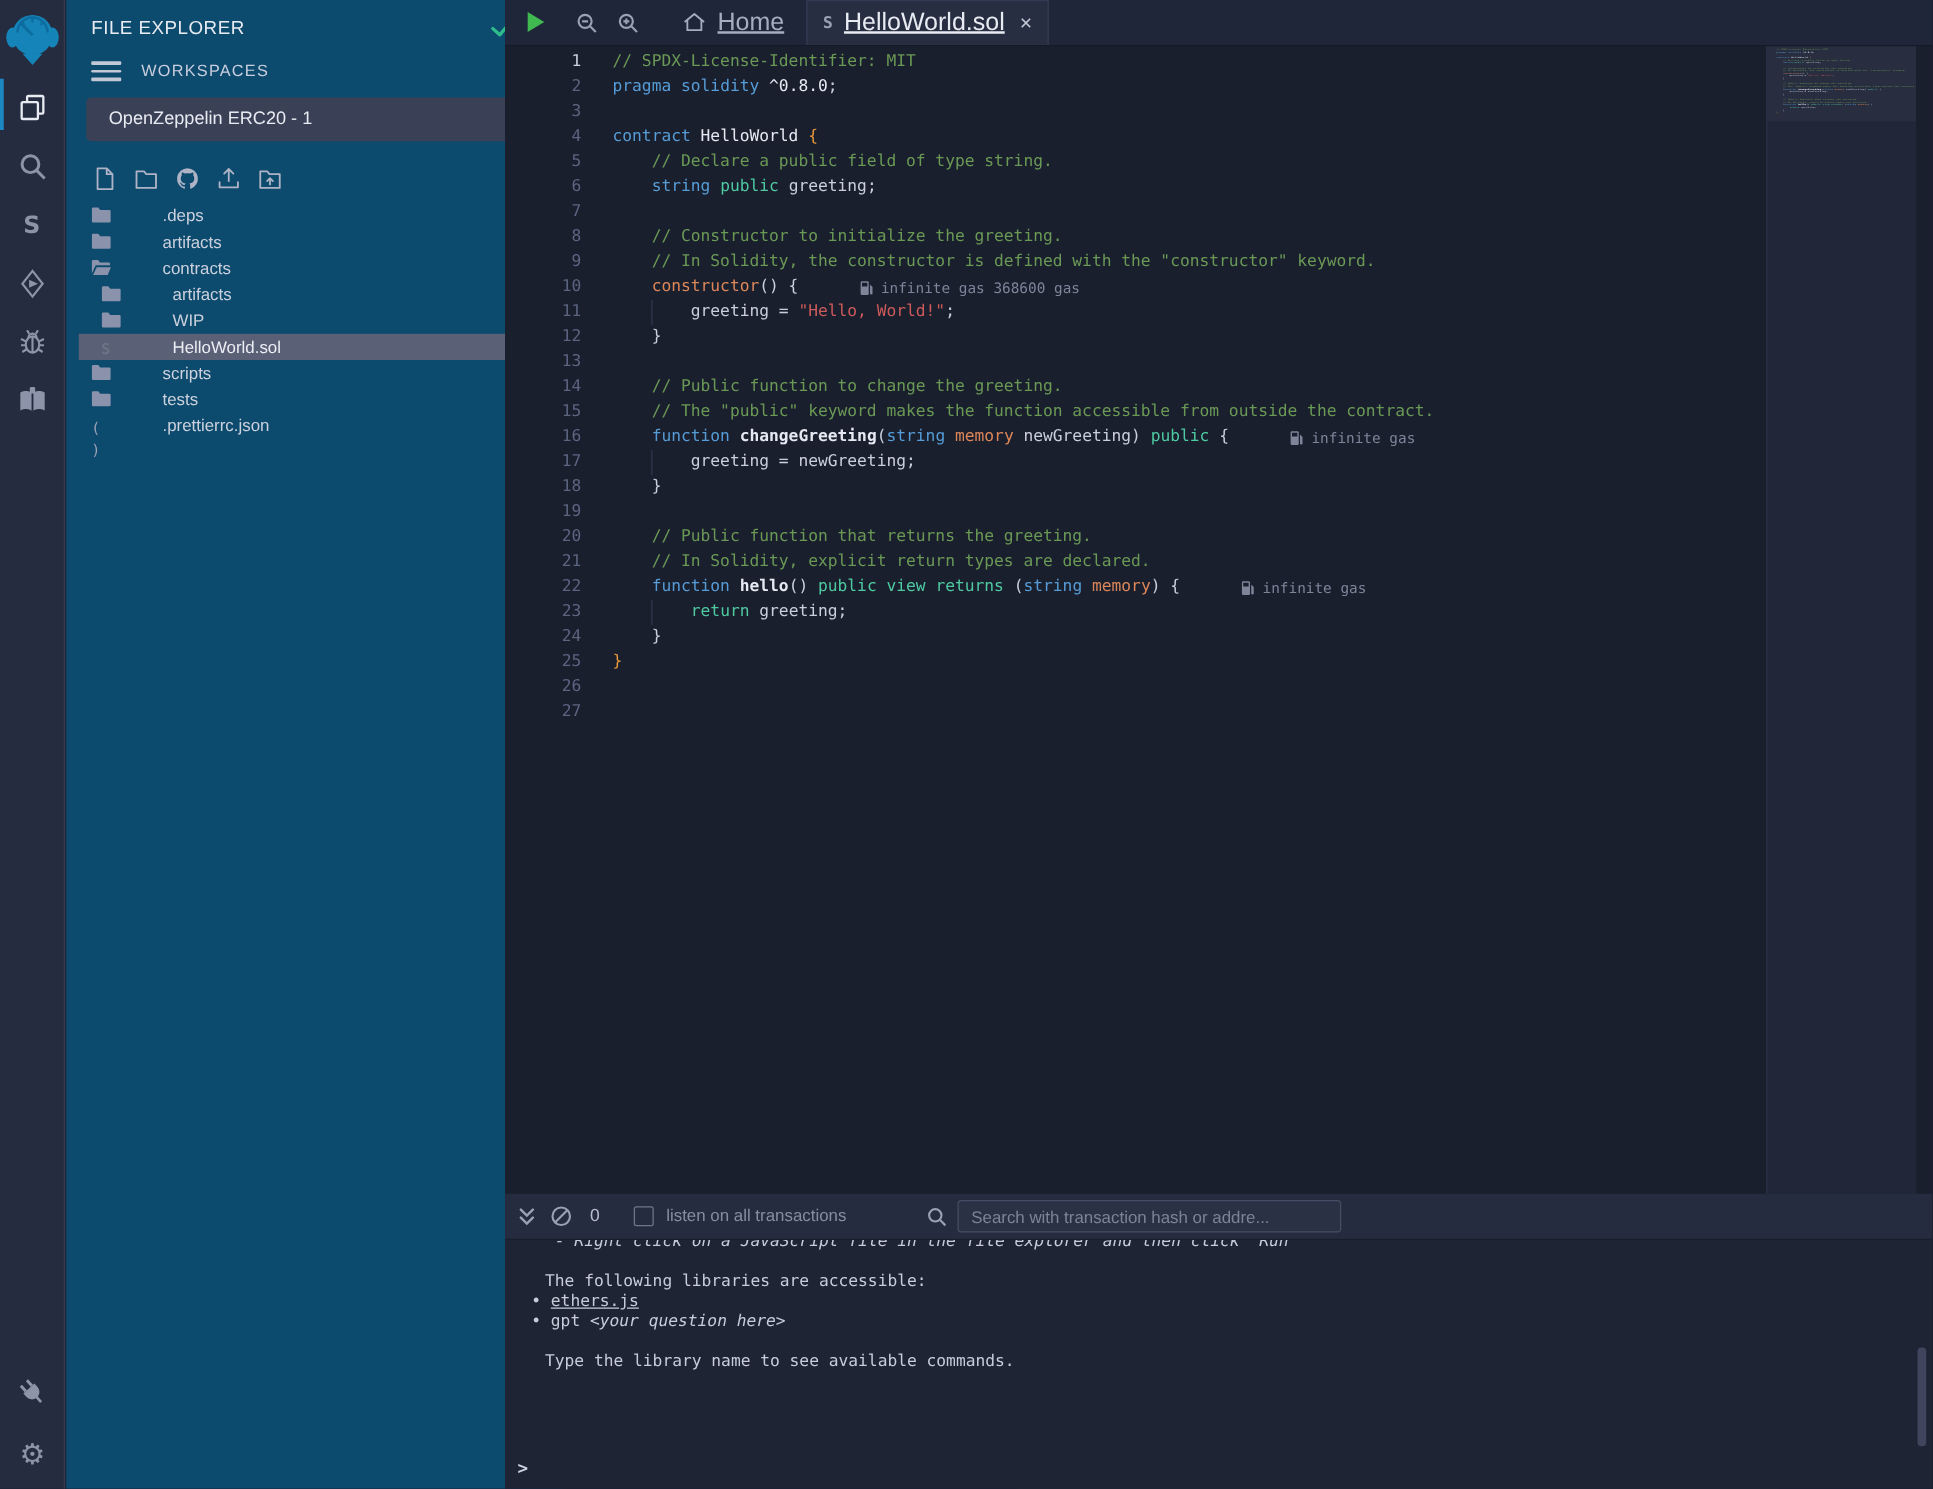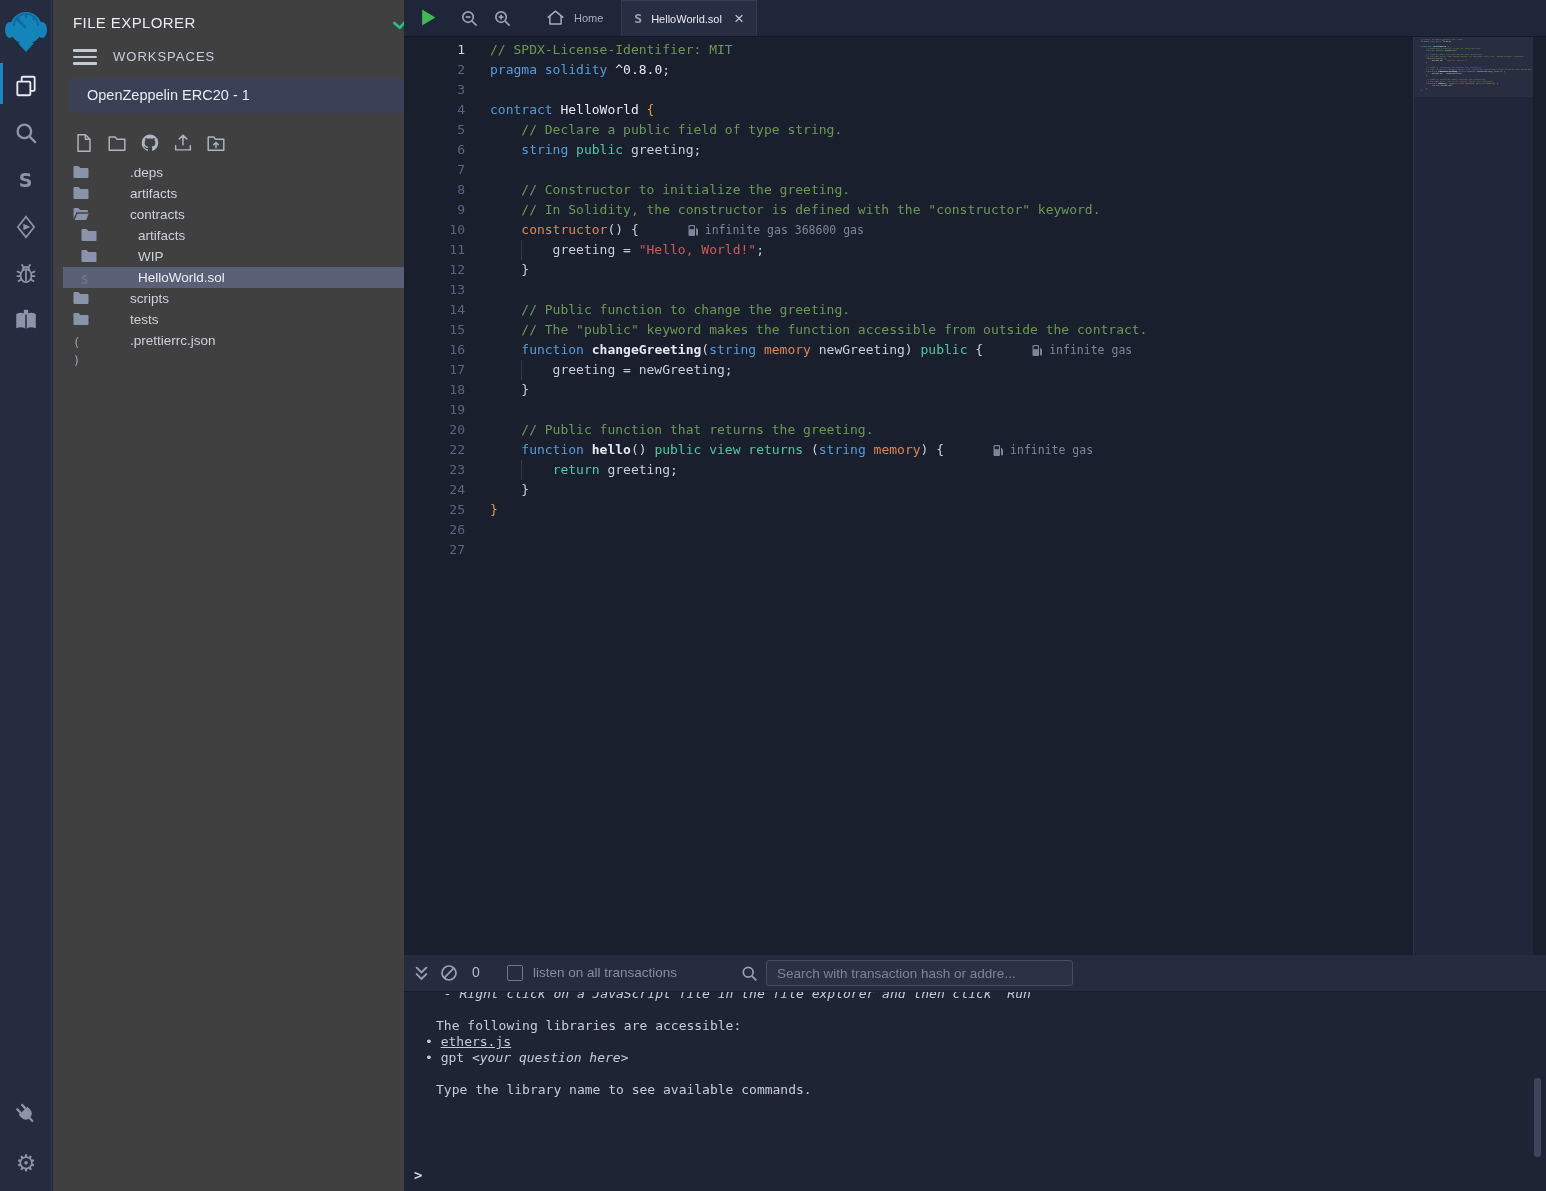--- a/index.html
+++ b/index.html
@@ -16,21 +16,21 @@
     display:flex; align-items:center; justify-content:center; cursor:pointer; }
   .ib-ico.active { color:#e8ebf2; }
   .ib-ico svg { width:26px; height:26px; }
   .ib-s { font-weight:bold; font-size:19px; font-family:"DejaVu Sans",sans-serif; }
   #active-pill { position:absolute; left:0; top:63px; width:3px; height:41px; background:#1d87c4; }
   .ib-bottom { position:absolute; left:0; width:52px; display:flex; justify-content:center; }
   .gearchar { font-size:23px; line-height:23px; }
 
   
   #explorer { position:absolute; left:53px; top:0; bottom:0; width:398px;
-    background:#404040; }
+    background:#0c4a6e; }
   .exp-head { display:flex; align-items:center; padding:13px 18px 0 20px; }
   .exp-title { font-size:15px; letter-spacing:.4px; color:#e9ebf2; flex:1 1 auto; }
   .exp-head .hico { width:22px; height:18px; margin-left:8px; cursor:pointer; }
   .ws-row { display:flex; align-items:center; margin:14px 0 0 20px; }
   .burger { width:24px; cursor:pointer; }
   .burger div { height:2.5px; background:#c3c8d6; margin:4px 0; border-radius:1px; }
   .ws-label { margin-left:16px; font-size:13px; letter-spacing:1px; color:#c9cede; }
   .ws-select { margin:9px 16px 0 16px; height:35px; background:#3a4157; border-radius:4px;
     display:flex; align-items:center; padding:0 10px 0 18px; cursor:pointer; }
   .ws-select .name { flex:1 1 auto; font-size:14.5px; color:#e8eaf1; }
@@ -53,21 +53,21 @@
   #main { position:absolute; left:404px; top:0; right:0; bottom:0; background:#1a1f2e; }
   #tabbar { position:absolute; left:0; right:0; top:0; height:37px; background:#20263a;
     border-bottom:1px solid #151a28; display:flex; align-items:stretch; }
   .tb-btn { align-self:center; cursor:pointer; display:flex; align-items:center; }
   #play-btn { margin-left:16px; width:17px; height:18px; }
   #zoomout-btn,#zoomin-btn { width:19px; height:19px; color:#9aa1b4; }
   #zoomout-btn { margin-left:23px; } #zoomin-btn { margin-left:14px; }
   .tab { display:flex; align-items:center; padding:0 12px; cursor:pointer; }
   .tab.home { margin-left:22px; color:#a7adc0; }
   .tab .tab-ico { width:19px; height:18px; margin-right:9px; color:#a7adc0; }
-  .tab .tlabel { font-size:11px; }
+  .tab .tlabel { font-size:20px;text-decoration:underline; }
   .tab.active { margin-left:6px; background:#272e42; border:1px solid #333b54;
     border-bottom:none; color:#e9ebf2; }
   .tab.active .sglyph { color:#9aa1b6; margin-right:9px; font-size:13px; }
   .tab .close { margin-left:12px; font-size:17px; color:#c2c7d4; cursor:pointer; line-height:1; }
 
   
   #editor { position:absolute; left:0; top:37px; width:1009px; bottom:236px;
     background:#1a1f2e; padding-top:3px; overflow:hidden; }
   .cl { position:relative; height:20px; display:flex; }
   .ln { flex:0 0 61px; text-align:right; font:13px "DejaVu Sans Mono",monospace;
@@ -435,20 +435,24 @@
           </div>
           <div class="cl">
             <span class="ln">19</span>
             <span class="ct"></span>
           </div>
           <div class="cl">
             <span class="ln">20</span>
             <span class="ct"><span class="tk-p">    </span><span class="tk-c">// Public function that returns the greeting.</span></span>
           </div>
           <div class="cl">
+            <span class="ln">21</span>
+            <span class="ct"><span class="tk-p">    </span><span class="tk-c">// In Solidity, explicit return types are declared.</span></span>
+          </div>
+          <div class="cl">
             <span class="ln">22</span>
             <span class="ct"><span class="tk-p">    </span><span class="tk-k">function</span><span class="tk-p"> </span><span class="tk-f">hello</span><span class="tk-p">() </span><span class="tk-m">public</span><span class="tk-p"> </span><span class="tk-m">view</span><span class="tk-p"> </span><span class="tk-m">returns</span><span class="tk-p"> (</span><span class="tk-k">string</span><span class="tk-p"> </span><span class="tk-o">memory</span><span class="tk-p">) {</span></span>
             <span class="gas">
               <svg viewBox="0 0 11 13" fill="currentColor">
                 <rect x="0.5" y="1" width="6.5" height="11" rx="1"></rect>
                 <rect x="1.6" y="2.2" width="4.3" height="3" fill="#1a1f2e"></rect>
                 <path d="M8 3.5 l2 2 v5 a1 1 0 0 1 -2 0 z"></path>
               </svg>
               <span>infinite gas</span>
             </span>

